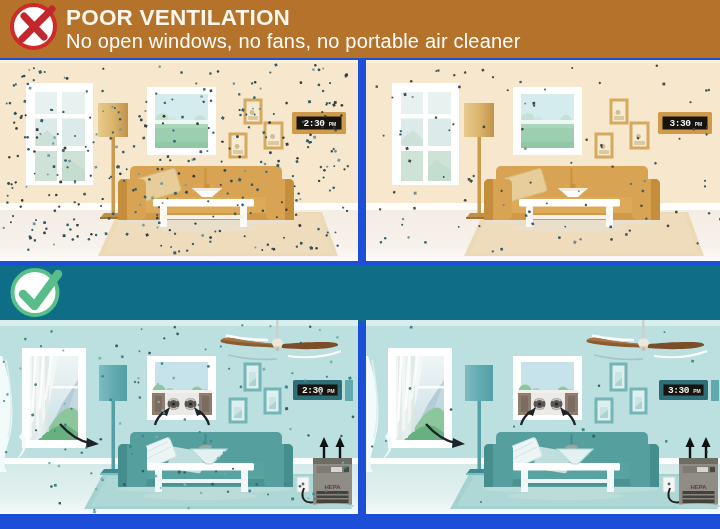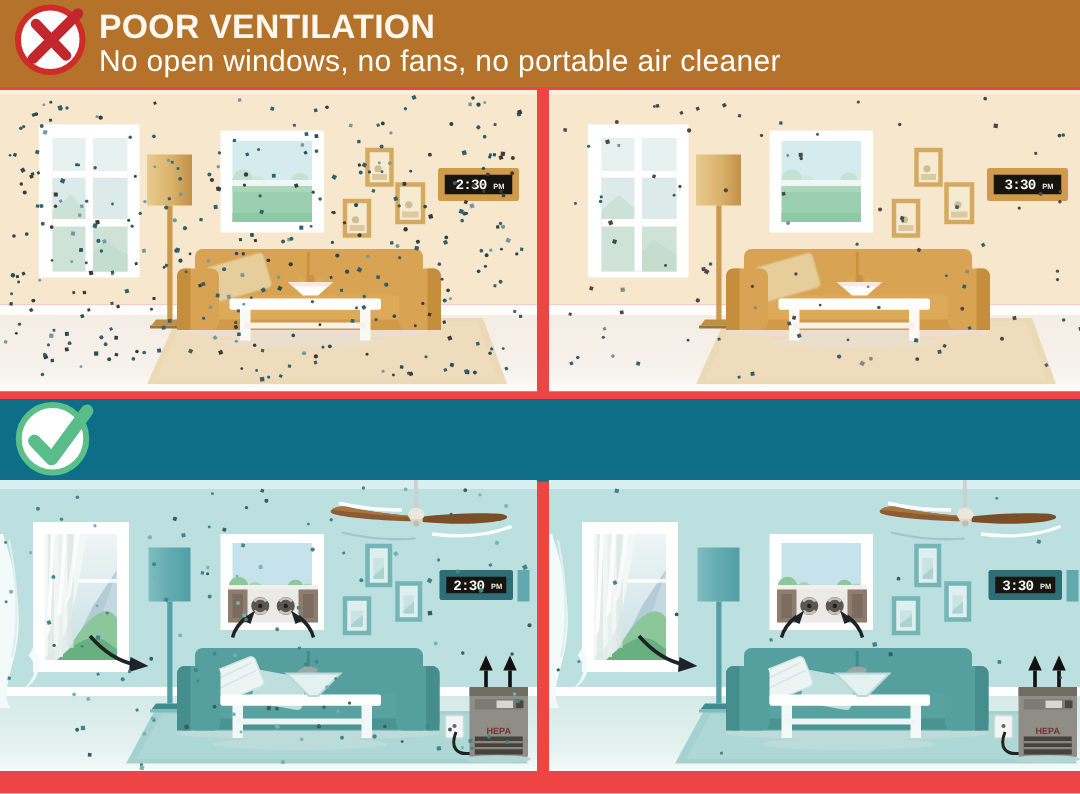--- a/index.html
+++ b/index.html
@@ -1,15 +1,15 @@
 <!DOCTYPE html>
 <html><head><meta charset="utf-8">
 <style>
 html,body{margin:0;padding:0;background:#ffffff;}
-#page{position:relative;width:720px;height:529px;overflow:hidden;background:#ef4444;font-family:"Liberation Sans",sans-serif;}
+#page{position:relative;width:720px;height:529px;overflow:hidden;background:#1d4ed8;font-family:"Liberation Sans",sans-serif;}
 .band{position:absolute;left:0;width:720px;}
 .scene{position:absolute;}
 .title{position:absolute;left:66px;font-weight:bold;font-size:22.5px;letter-spacing:0.2px;color:#fdf7ee;}
 .sub{position:absolute;left:66px;font-size:20px;letter-spacing:0.2px;color:#ffffff;}
 </style></head>
 <body>
 <div id="page">
 <div class="band" style="top:0;height:58px;background:#b4722b;"></div>
 <div class="band" style="top:266px;height:55px;background:#0f6e87;"></div>
 

